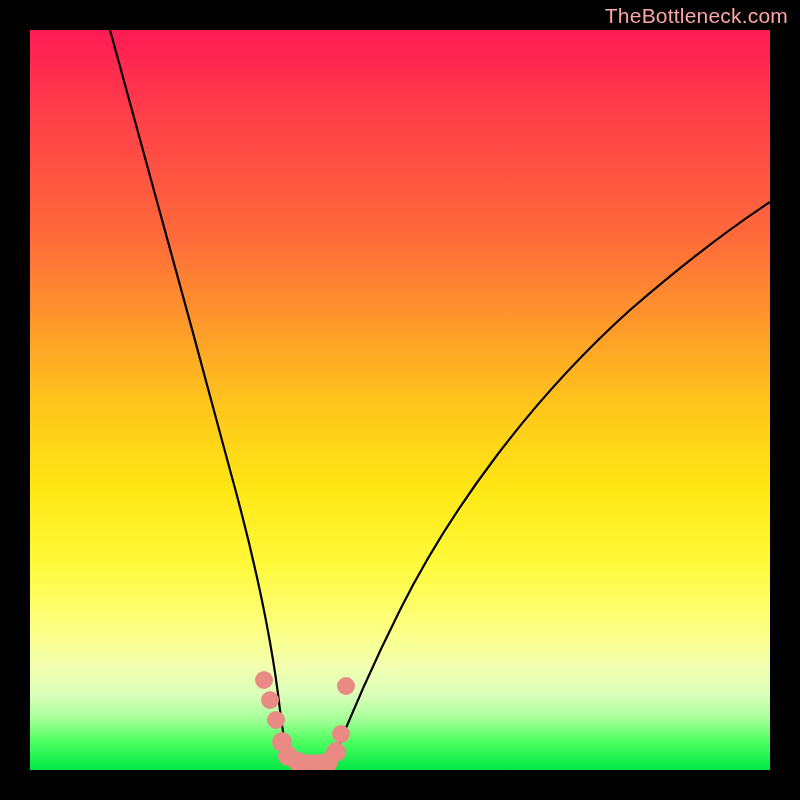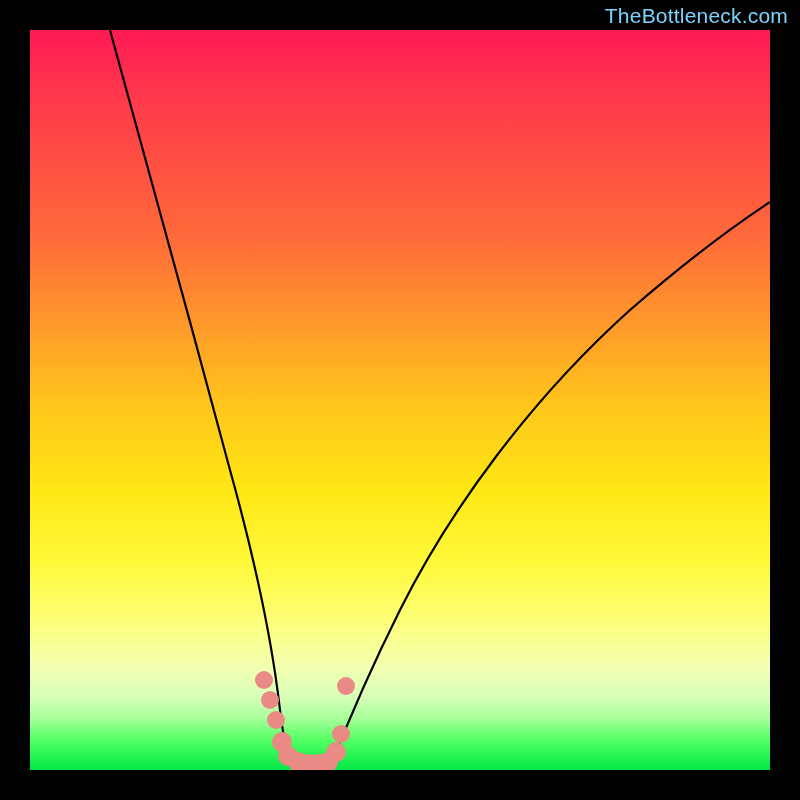--- a/index.html
+++ b/index.html
@@ -42,21 +42,21 @@
       #d9ffb8 90%,
       #a8ff9a 93%,
       #52ff63 96%,
       #00e845 100%
     );
   }
   .watermark {
     position: absolute;
     top: 4px;
     right: 12px;
-    color: #7dd3fc;
+    color: #fca5a5;
     font-size: 21px;
     font-weight: 400;
     letter-spacing: 0.2px;
     user-select: none;
     text-align: center;
   }
   svg.curves {
     position: absolute;
     inset: 0;
   }

